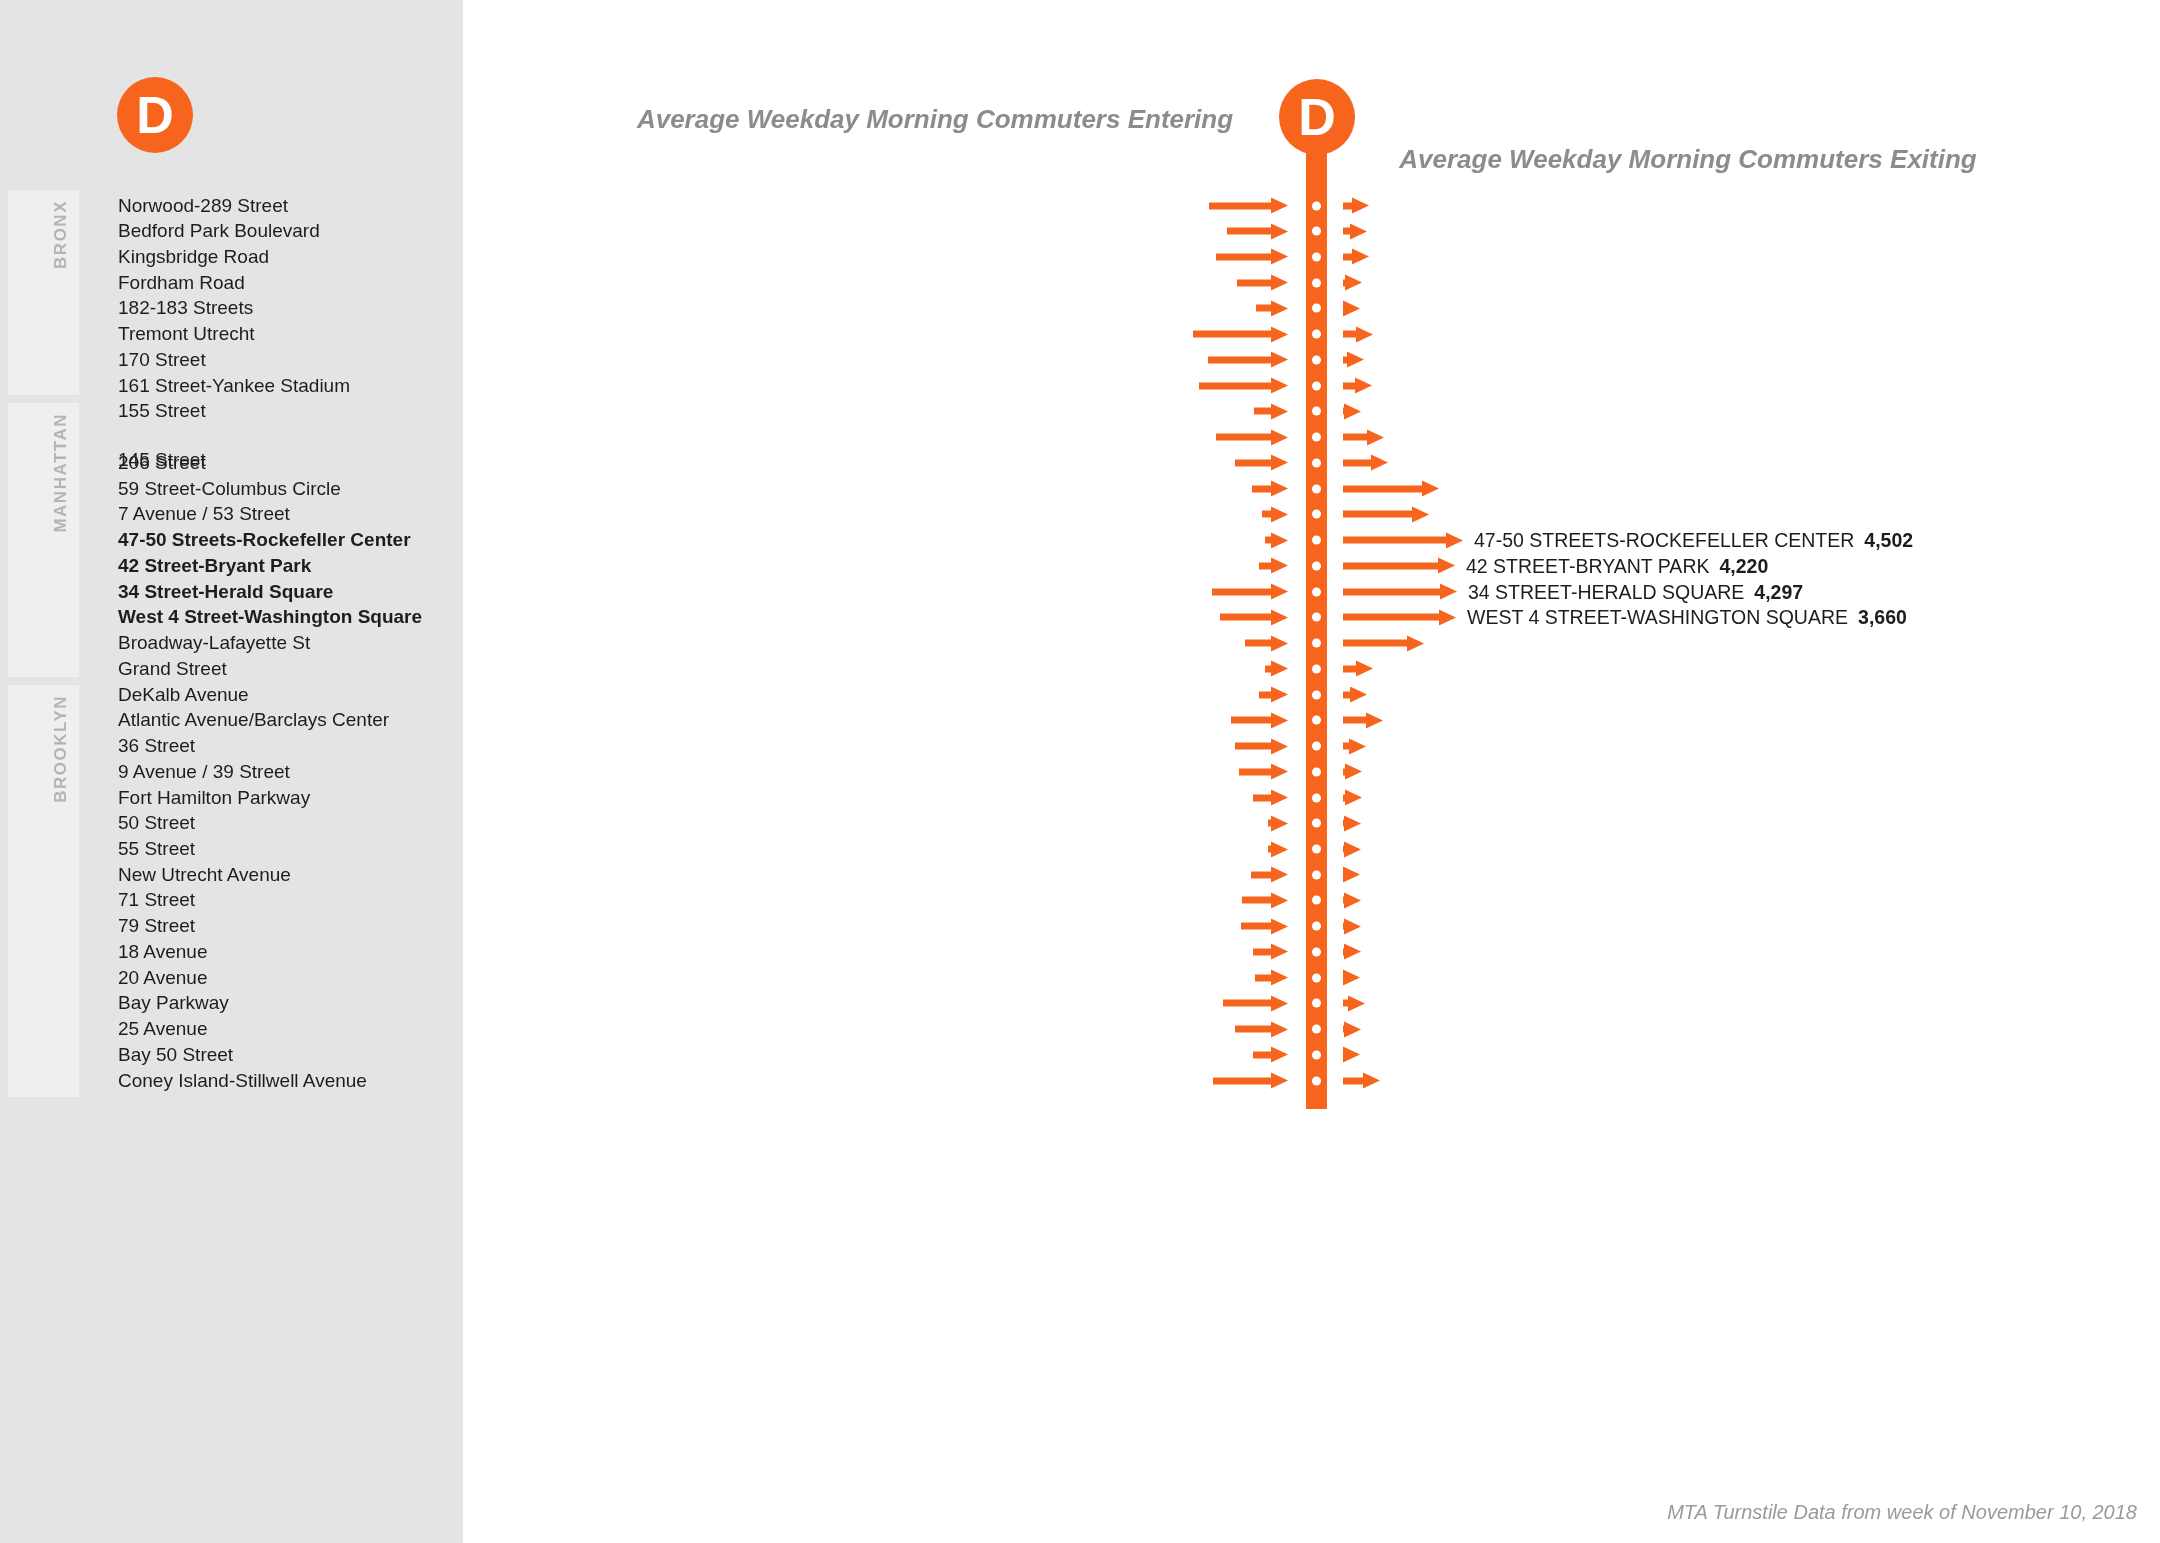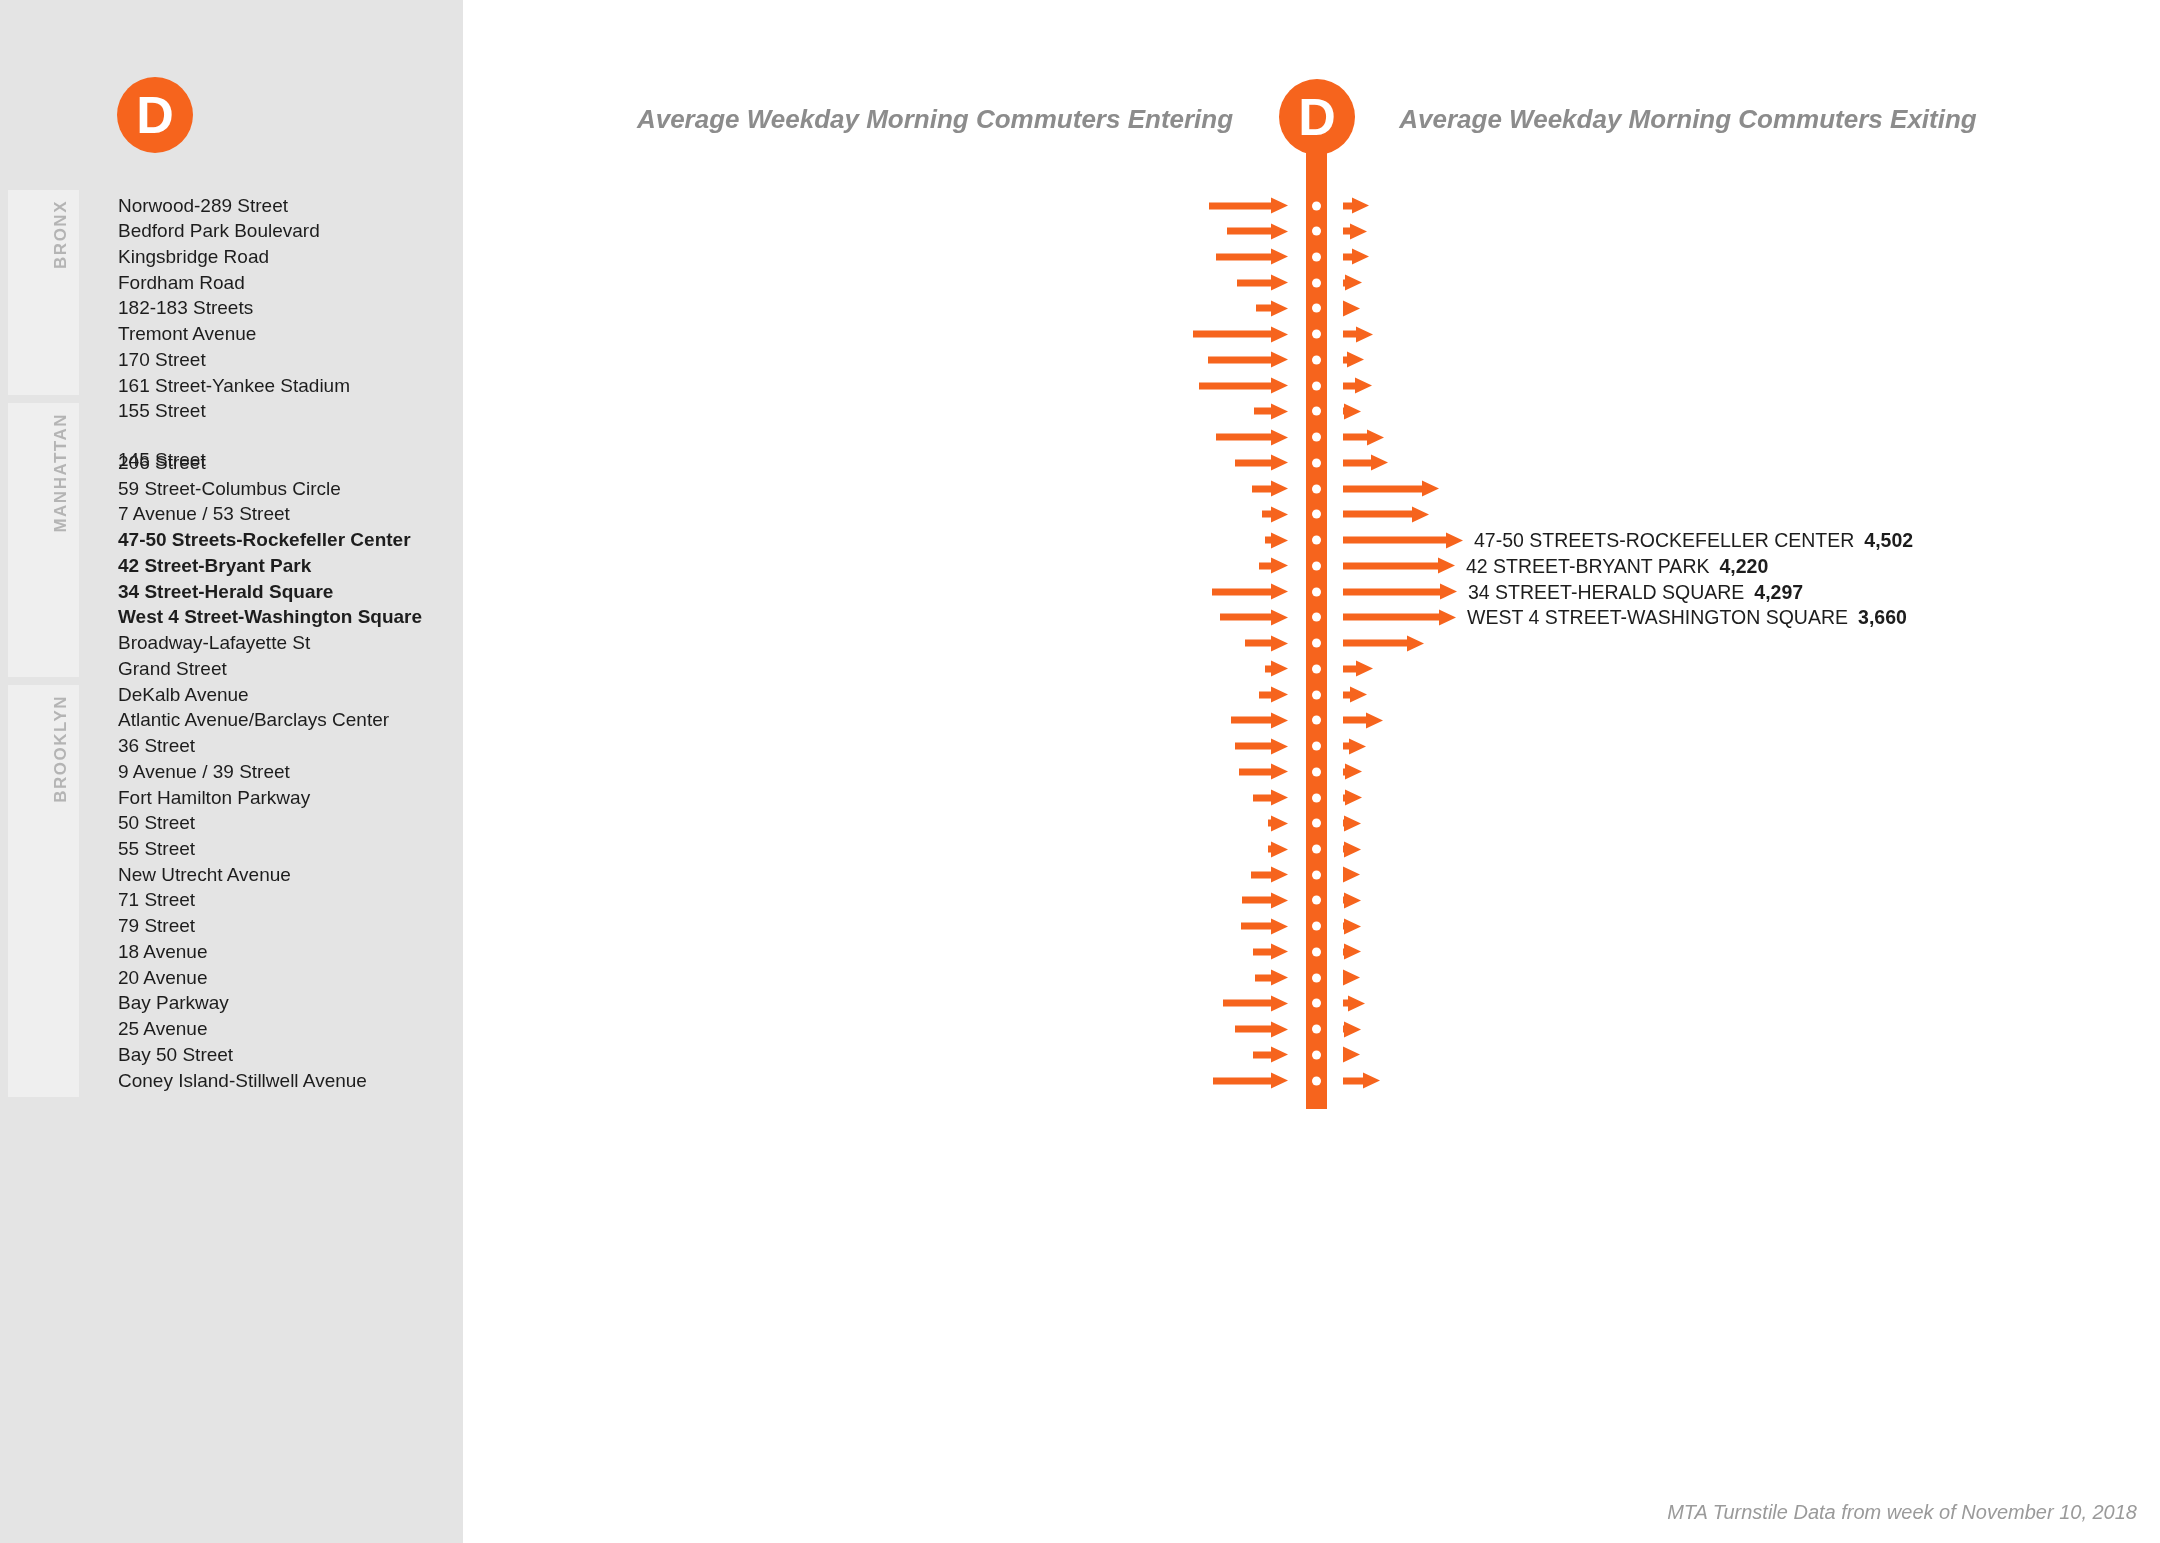--- a/index.html
+++ b/index.html
@@ -28,21 +28,21 @@
     position:absolute; left:118px; transform:translateY(-50%);
     font-size:19px; white-space:nowrap; color:#1d1d1d;
   }
   .station.bold { font-weight:bold; }
   
   .title {
     position:absolute; top:119px; transform:translate(-50%,-50%);
     font-size:26px; font-weight:bold; font-style:italic; color:#8c8c8c; white-space:nowrap;
   }
   .title-left  { left:935px; }
-  .title-right { left:1688px; }
+  .title-right { left:1688px;margin-top:40px; }
   .route-line { position:absolute; left:1306px; top:153px; width:21px; height:956px; background:var(--accent); }
   .dot {
     position:absolute; left:1312px; width:9px; height:9px; border-radius:50%;
     background:#ffffff; transform:translateY(-50%); z-index:3;
   }
   .arrow { position:absolute; height:17px; display:flex; align-items:center; transform:translateY(-50%); }
   .arrow .shaft { height:7px; background:var(--accent); flex:none; }
   .arrow .head {
     width:0; height:0; flex:none;
     border-top:8.5px solid transparent; border-bottom:8.5px solid transparent;
@@ -75,21 +75,21 @@
     </div>
   <div class="route-logo logo-sidebar">
     <span>D</span>
   </div>
   <div>
       <div class="station" style="top: 205.5px;">Norwood-289 Street</div>
       <div class="station" style="top: 231.24px;">Bedford Park Boulevard</div>
       <div class="station" style="top: 256.98px;">Kingsbridge Road</div>
       <div class="station" style="top: 282.72px;">Fordham Road</div>
       <div class="station" style="top: 308.46px;">182-183 Streets</div>
-      <div class="station" style="top: 334.2px;">Tremont Avenue</div>
+      <div class="station" style="top: 334.2px;">Tremont Utrecht</div>
       <div class="station" style="top: 359.94px;">170 Street</div>
       <div class="station" style="top: 385.68px;">161 Street-Yankee Stadium</div>
       <div class="station" style="top: 411.42px;">155 Street</div>
       <div class="station" style="top: 460px;">145 Street</div>
       <div class="station" style="top: 462.9px;">206 Street</div>
       <div class="station" style="top: 488.64px;">59 Street-Columbus Circle</div>
       <div class="station" style="top: 514.38px;">7 Avenue / 53 Street</div>
       <div class="station bold" style="top: 540.12px;">47-50 Streets-Rockefeller Center</div>
       <div class="station bold" style="top: 565.86px;">42 Street-Bryant Park</div>
       <div class="station bold" style="top: 591.6px;">34 Street-Herald Square</div>

